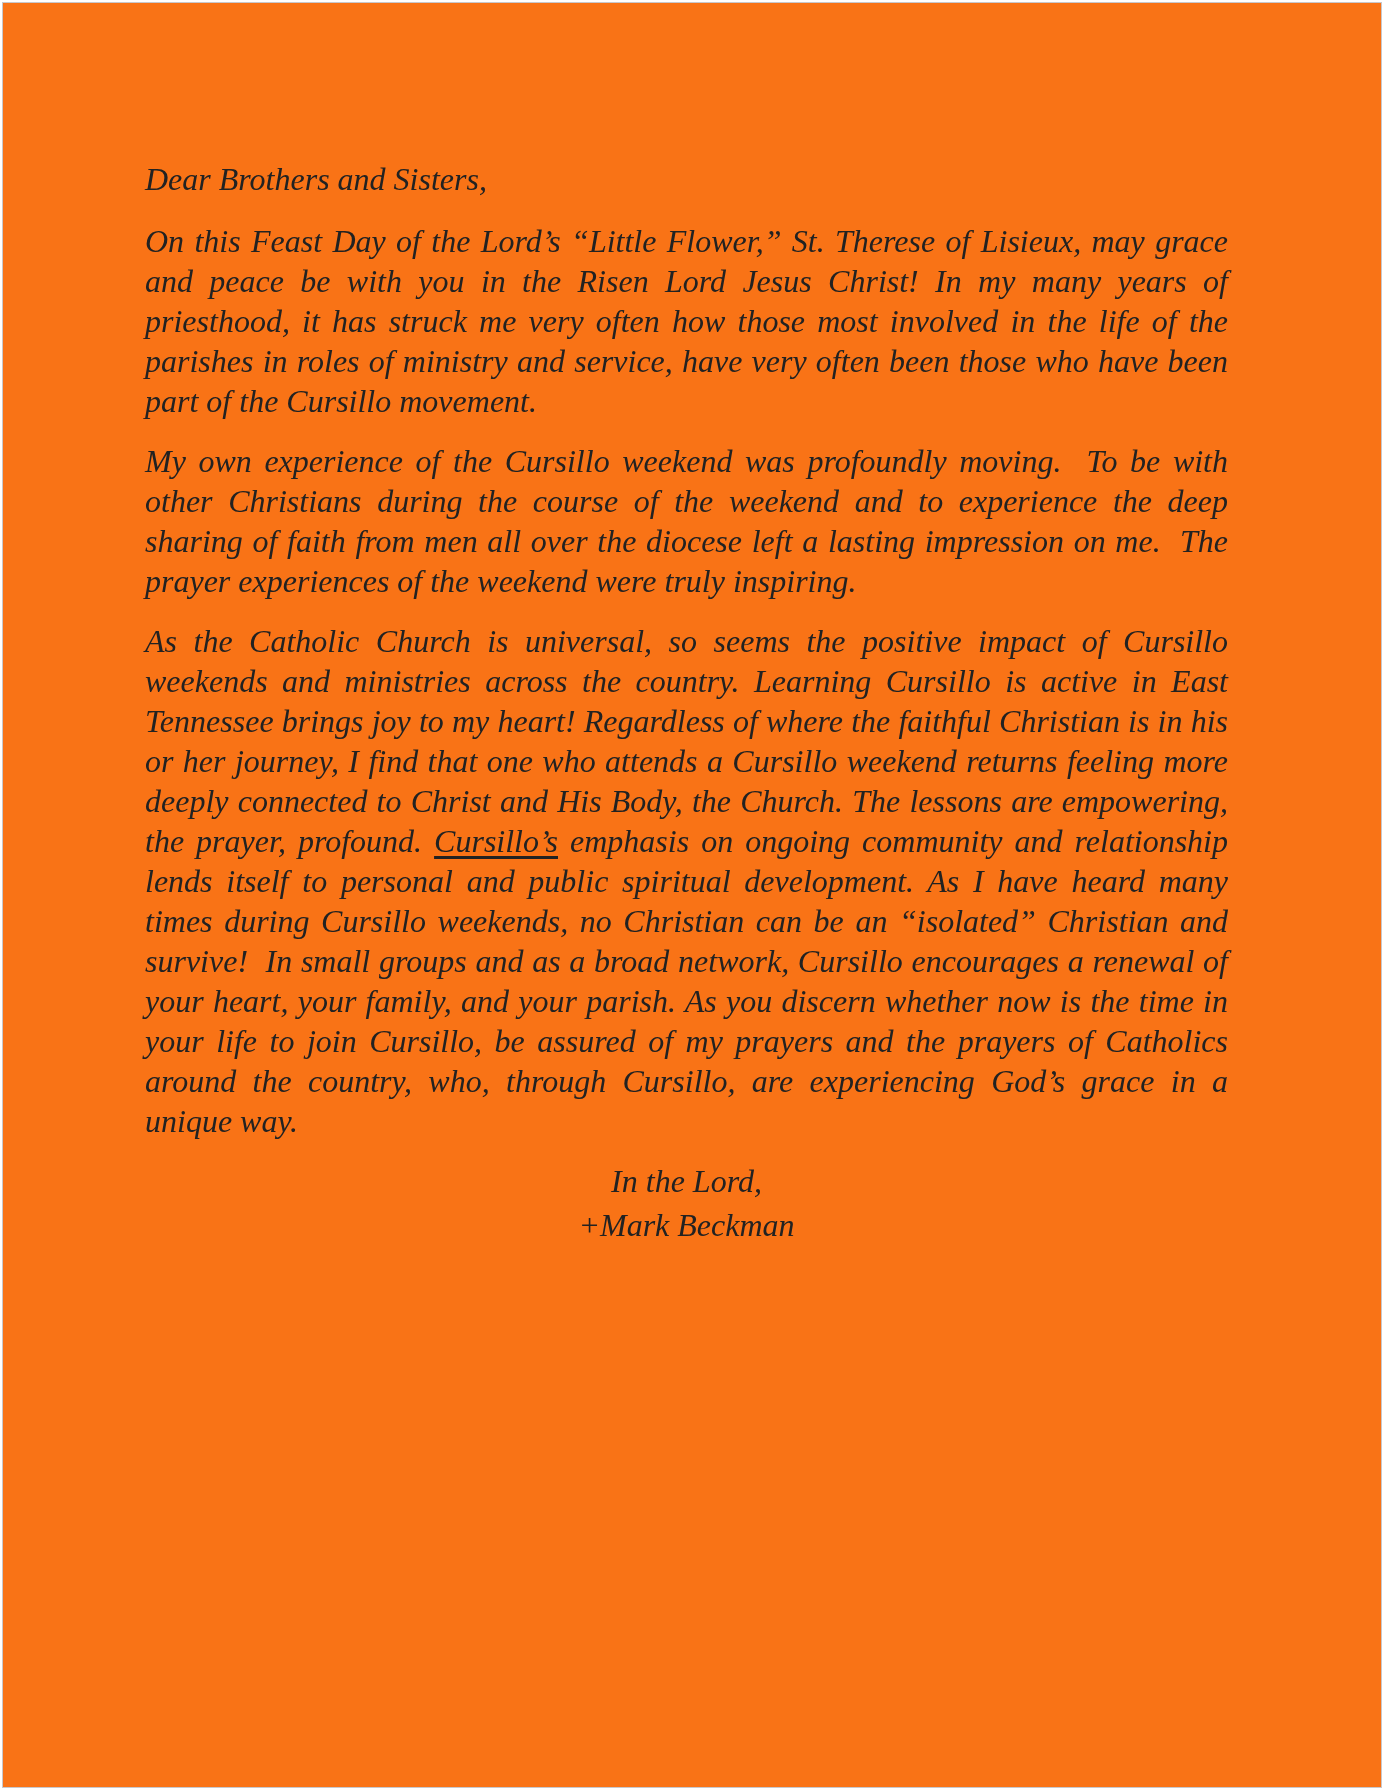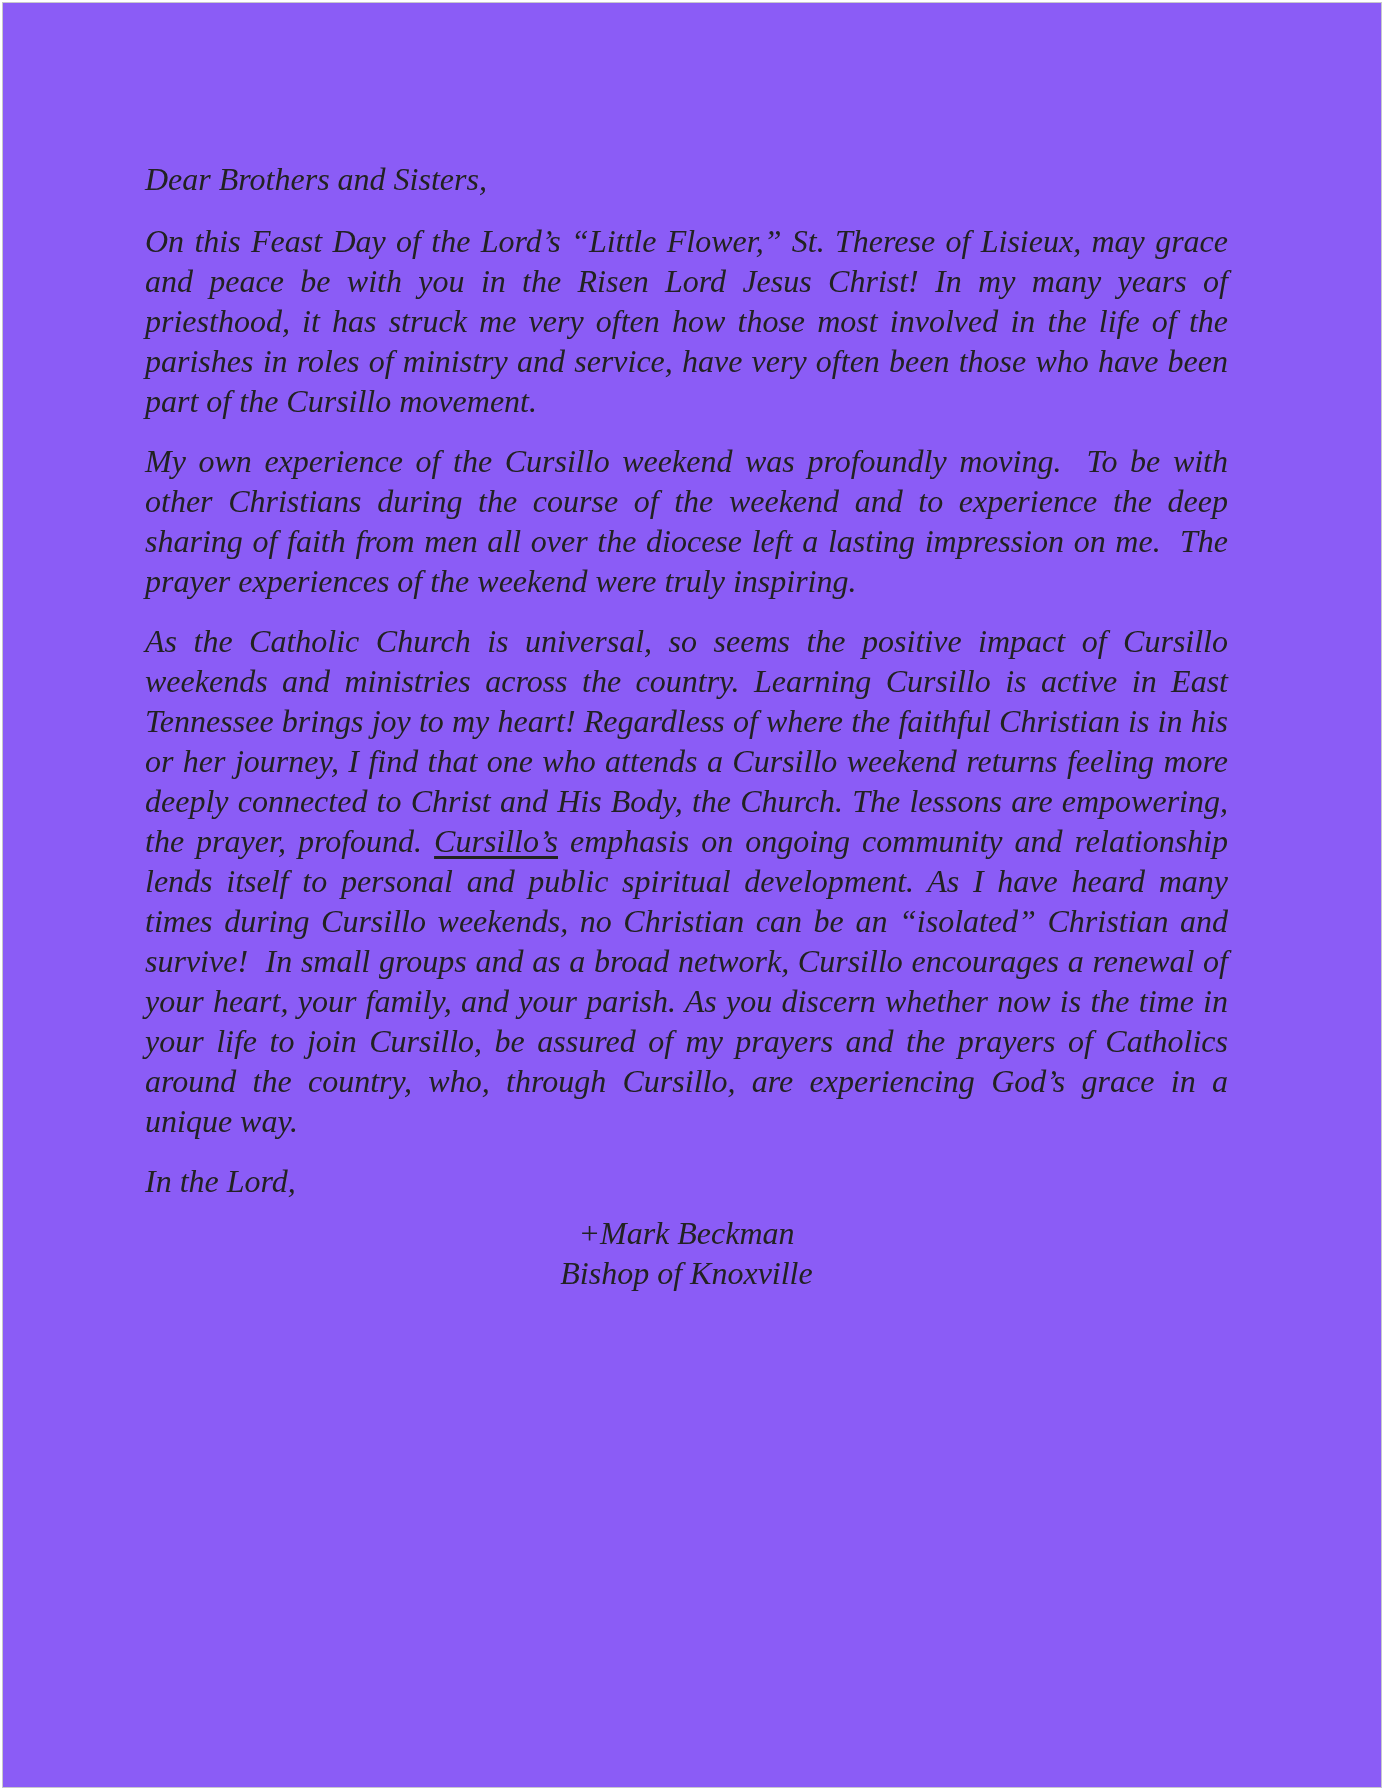--- a/index.html
+++ b/index.html
@@ -15,41 +15,41 @@
     overflow: hidden;
   }
   .page {
     position: absolute;
     left: 2px;
     top: 2px;
     width: 1380px;
     height: 1786px;
     box-sizing: border-box;
     border: 1px solid #c8c8cc;
-    background: #8b5cf6;
+    background: #f97316;
   }
   .letter-body {
     box-sizing: border-box;
     padding: 156px 153px 0 142px;
     color: #222222;
     font-style: italic;
     font-size: 32px;
     line-height: 40px;
   }
   .para {
     margin: 0 0 20px 0;
     text-align: justify;
   }
   .salutation {
     margin: 0 0 22px 0;
     text-align: left;
   }
   .closing {
-    margin: 20px 0 12px 0;
-    text-align: left;
+    margin: 20px 0 4px 0;
+    text-align: center;
   }
   .signature {
     margin: 0;
     text-align: left;
   }
   .signature .sig-line {
     display: block;
     text-align: center;
   }
   .spell-error {
@@ -66,16 +66,15 @@
 
 <div class="page">
   <div class="letter-body">
     <p class="salutation">Dear Brothers and Sisters,</p>
     <p class="para">On this Feast Day of the Lord’s “Little Flower,” St. Therese of Lisieux, may grace and peace be with you in the Risen Lord Jesus Christ! In my many years of priesthood, it has struck me very often how those most involved in the life of the parishes in roles of ministry and service, have very often been those who have been part of the Cursillo movement.</p>
     <p class="para">My own experience of the Cursillo weekend was profoundly moving.&nbsp; To be with other Christians during the course of the weekend and to experience the deep sharing of faith from men all over the diocese left a lasting impression on me.&nbsp; The prayer experiences of the weekend were truly inspiring.</p>
     <p class="para"><span>As the Catholic Church is universal, so seems the positive impact of Cursillo weekends and ministries across the country. Learning Cursillo is active in East Tennessee brings joy to my heart! Regardless of where the faithful Christian is in his or her journey, I find that one who attends a Cursillo weekend returns feeling more deeply connected to Christ and His Body, the Church. The lessons are empowering, the prayer, profound. </span><span class="spell-error">Cursillo’s</span><span> emphasis on ongoing community and relationship lends itself to personal and public spiritual development. As I have heard many times during Cursillo weekends, no Christian can be an “isolated” Christian and survive!&nbsp; In small groups and as a broad network, Cursillo encourages a renewal of your heart, your family, and your parish. As you discern whether now is the time in your life to join Cursillo, be assured of my prayers and the prayers of Catholics around the country, who, through Cursillo, are experiencing God’s grace in a unique way.</span></p>
     <p class="closing">In the Lord,</p>
     <p class="signature">
         <span class="sig-line">+Mark Beckman</span>
-        <span class="sig-line">Bishop of Knoxville</span>
       </p>
   </div>
 </div>
 
 </body></html>

